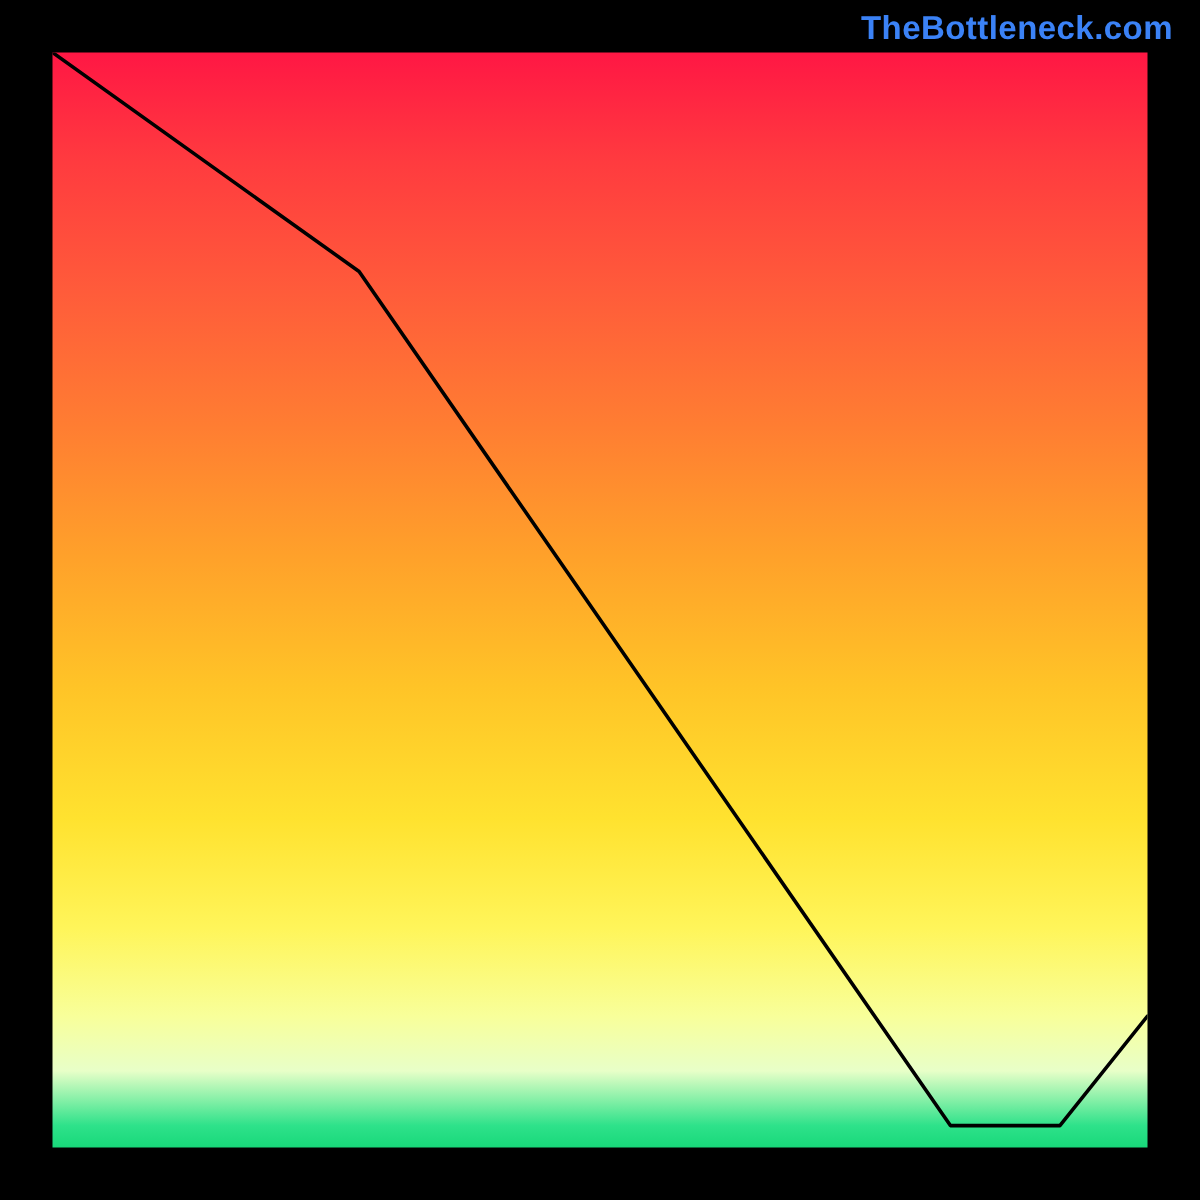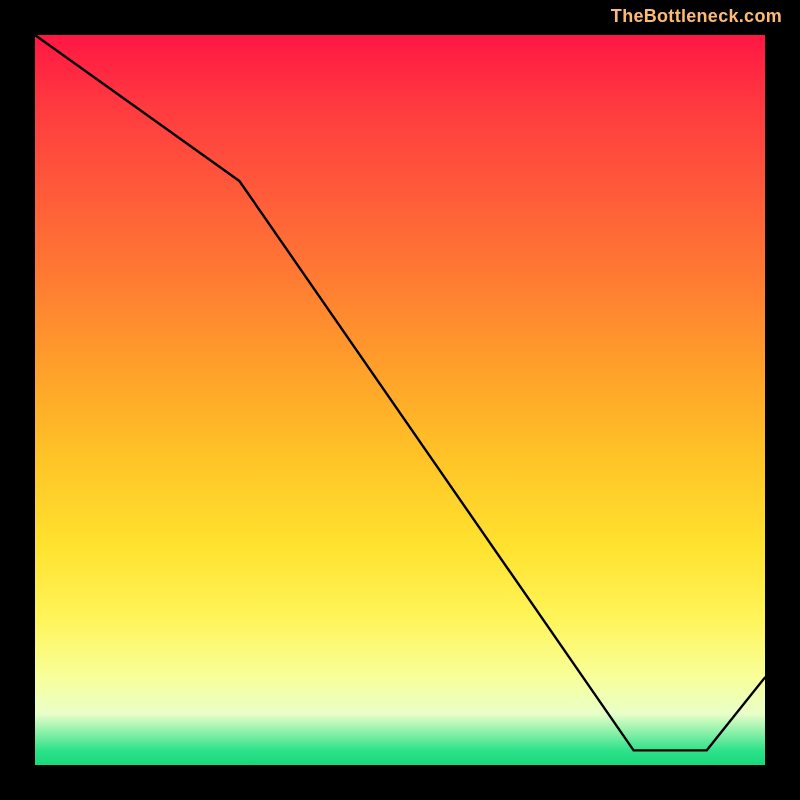--- a/index.html
+++ b/index.html
@@ -14,22 +14,22 @@
   .stage {
     position: relative;
     width: 800px;
     height: 800px;
     background: #000;
   }
   .watermark {
     position: absolute;
     top: 6px;
     right: 18px;
-    color: #fdba74;
-    font-size: 18px;
+    color: #3b82f6;
+    font-size: 22px;
     font-weight: 600;
     letter-spacing: 0.3px;
   }
   .plot {
     position: absolute;
     left: 35px;
     top: 35px;
     width: 730px;
     height: 730px;
     background: linear-gradient(

